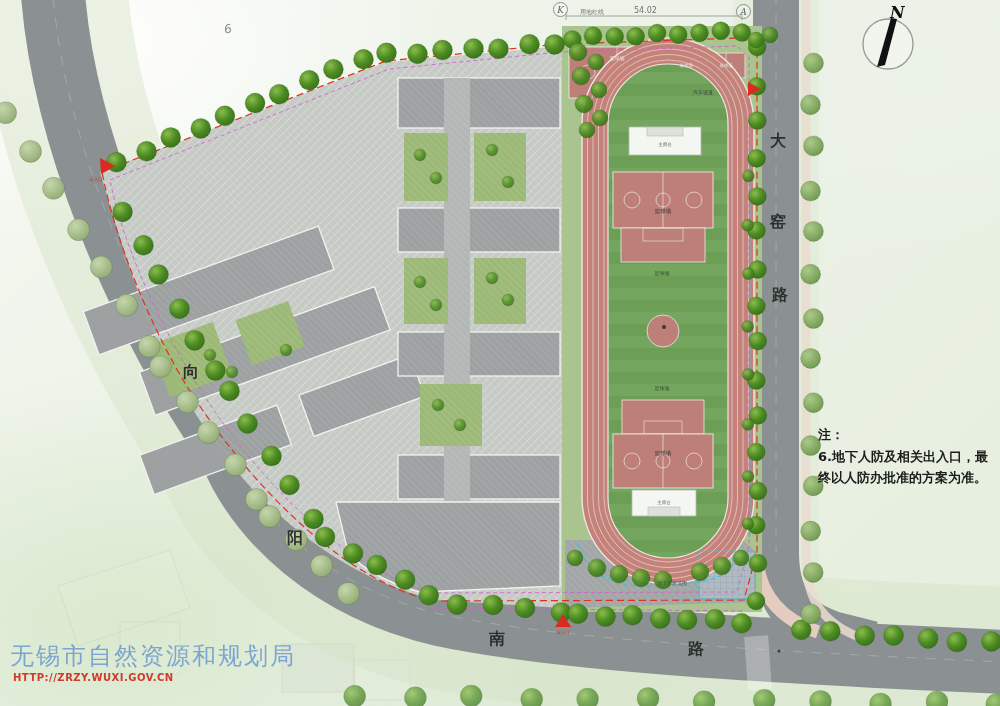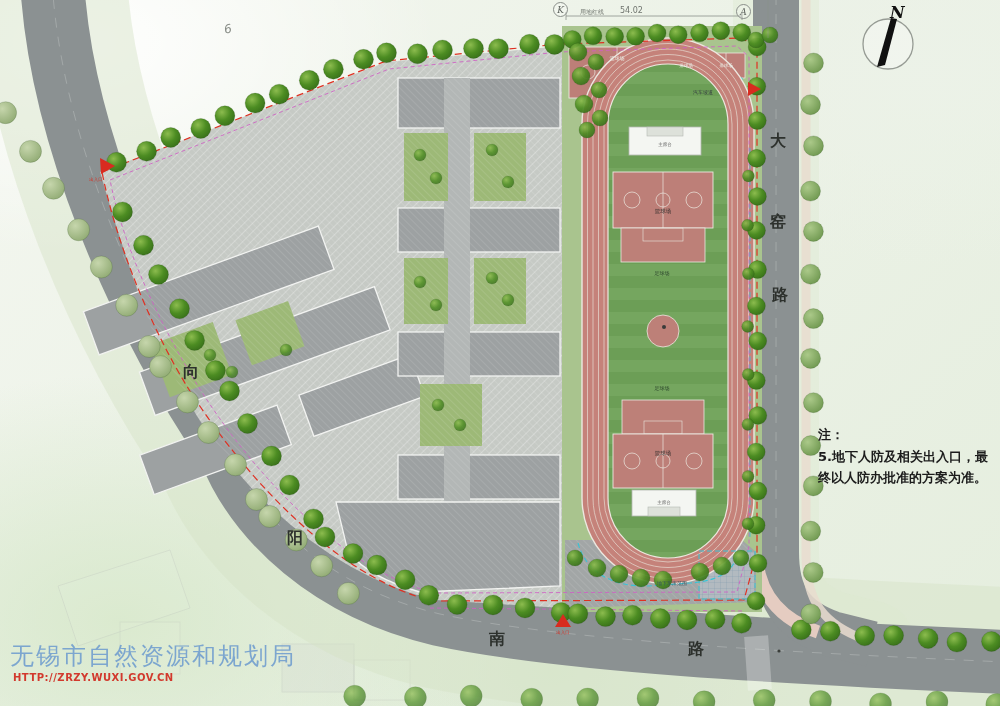--- a/index.html
+++ b/index.html
@@ -396,24 +396,24 @@
   <div class="txt roadchar" style="left:489px;top:629px;">南</div>
   <div class="txt roadchar" style="left:688px;top:639px;">路</div>
   <div class="txt roadchar" style="left:770px;top:131px;">大</div>
   <div class="txt roadchar" style="left:770px;top:212px;">窑</div>
   <div class="txt roadchar" style="left:772px;top:285px;">路</div>
 
   <div class="txt north-n" style="left:890px;top:3px;">N</div>
 
   <div class="txt refc" style="left:553px;top:2px;">K</div>
   <div class="txt refc" style="left:736px;top:4px;">A</div>
-  <div class="txt dim" style="left:620px;top:6px;">54.02</div>
+  <div class="txt dim" style="left:634px;top:6px;">54.02</div>
   <div class="txt dim-sm" style="left:580px;top:8px;">用地红线</div>
   <div class="txt plot6" style="left:224px;top:22px;">6</div>
 
   <div class="txt notes" style="left:818px;top:424px;">
     <div class="nline">注：</div>
-    <div class="nline">5.地下人防及相关出入口，最终以人防办批准的方案为准。</div>
+    <div class="nline">6.地下人防及相关出入口，最终以人防办批准的方案为准。</div>
   </div>
 
   <div class="txt wm-title" style="left:10px;top:640px;">无锡市自然资源和规划局</div>
   <div class="txt wm-url" style="left:13px;top:672px;">HTTP://ZRZY.WUXI.GOV.CN</div>
 </div>
 
 </body></html>

